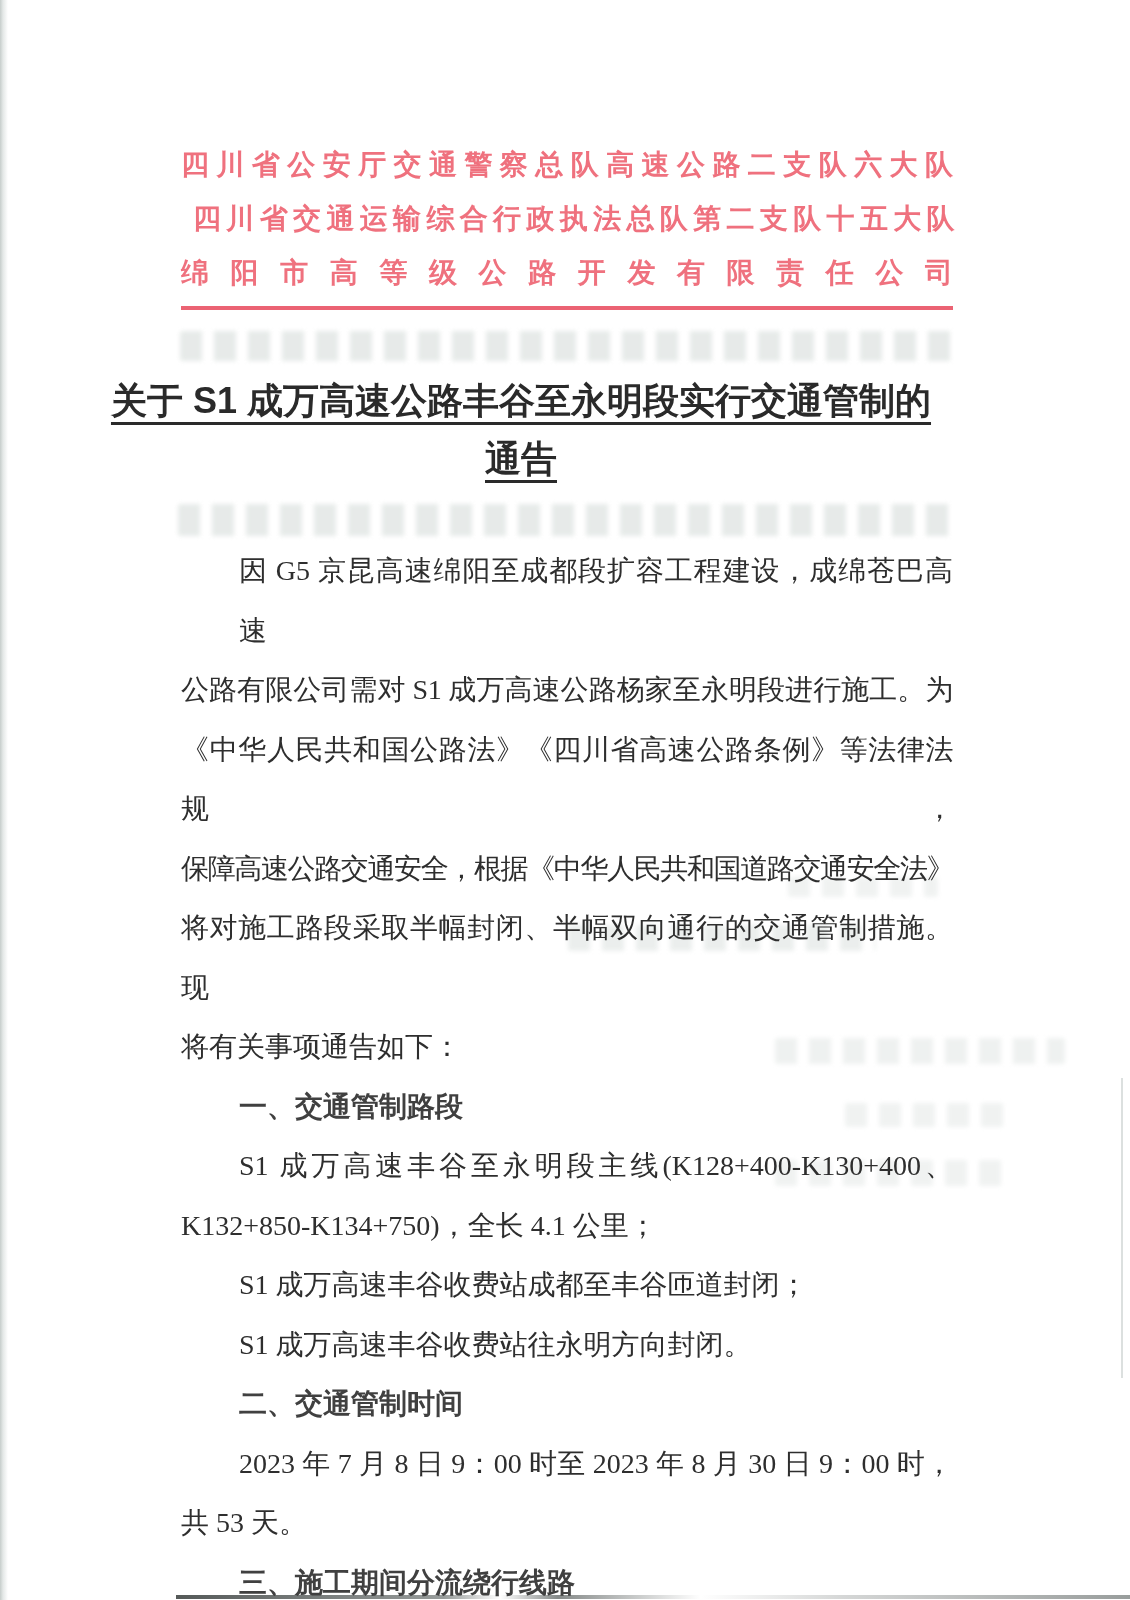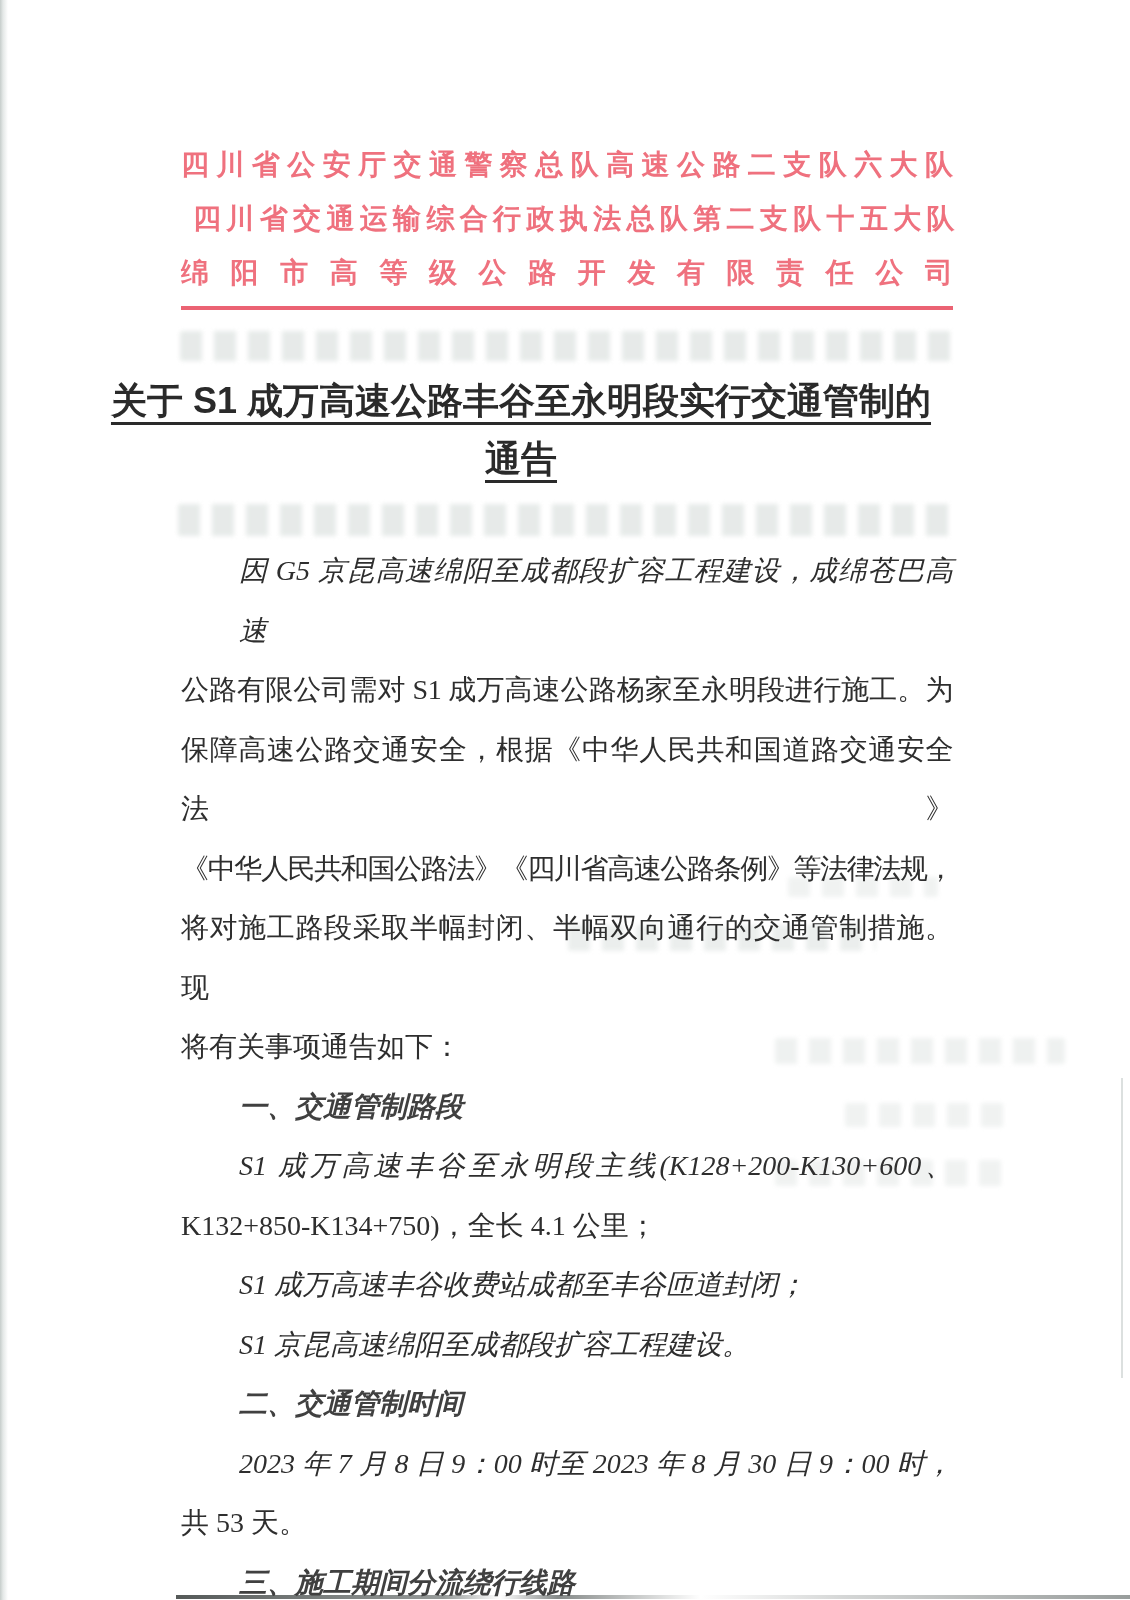--- a/index.html
+++ b/index.html
@@ -74,21 +74,21 @@
   
   .doc-body {
     position: absolute; left: 181px; top: 541px; width: 772px;
     font-size: 28px; line-height: 59.5px; color: #2e2e2e;
   }
   .doc-body .line { white-space: nowrap; }
   .doc-body .line.fill {
     white-space: normal;
     text-align: justify; text-align-last: justify;
   }
-  .doc-body .line.indent { padding-left: 58px; font-style: italic; }
+  .doc-body .line.indent { padding-left: 58px; }
   .doc-body .line.heading {
     font-family: "Liberation Sans", sans-serif;
     font-weight: 700; color: #404040;
   }
   .doc-body .line:nth-child(2) { letter-spacing: -0.4px; }
   .doc-body .line:nth-child(3) { letter-spacing: -0.6px; }
   .doc-body .line:nth-child(4) { letter-spacing: -1.5px; }
 </style>
 </head>
 <body>
@@ -114,28 +114,28 @@
   </header>
 
   <h1 class="doc-title">
     <span class="t-line">关于 S1 成万高速公路丰谷至永明段实行交通管制的</span><br>
     <span class="t-line">通告</span>
   </h1>
 
   <main class="doc-body">
       <div class="line indent fill">因 G5 京昆高速绵阳至成都段扩容工程建设，成绵苍巴高速</div>
       <div class="line fill">公路有限公司需对 S1 成万高速公路杨家至永明段进行施工。为</div>
+      <div class="line fill">《中华人民共和国公路法》《四川省高速公路条例》等法律法规，</div>
       <div class="line fill">保障高速公路交通安全，根据《中华人民共和国道路交通安全法》</div>
-      <div class="line fill">《中华人民共和国公路法》《四川省高速公路条例》等法律法规，</div>
       <div class="line fill">将对施工路段采取半幅封闭、半幅双向通行的交通管制措施。现</div>
       <div class="line">将有关事项通告如下：</div>
       <div class="line indent heading">一、交通管制路段</div>
-      <div class="line indent fill">S1 成万高速丰谷至永明段主线(K128+200-K130+600、</div>
+      <div class="line indent fill">S1 成万高速丰谷至永明段主线(K128+400-K130+400、</div>
       <div class="line">K132+850-K134+750)，全长 4.1 公里；</div>
       <div class="line indent">S1 成万高速丰谷收费站成都至丰谷匝道封闭；</div>
-      <div class="line indent">S1 京昆高速绵阳至成都段扩容工程建设。</div>
+      <div class="line indent">S1 成万高速丰谷收费站往永明方向封闭。</div>
       <div class="line indent heading">二、交通管制时间</div>
       <div class="line indent fill">2023 年 7 月 8 日 9：00 时至 2023 年 8 月 30 日 9：00 时，</div>
       <div class="line">共 53 天。</div>
       <div class="line indent heading">三、施工期间分流绕行线路</div>
     </main>
 
 </div>
 
 </body></html>

